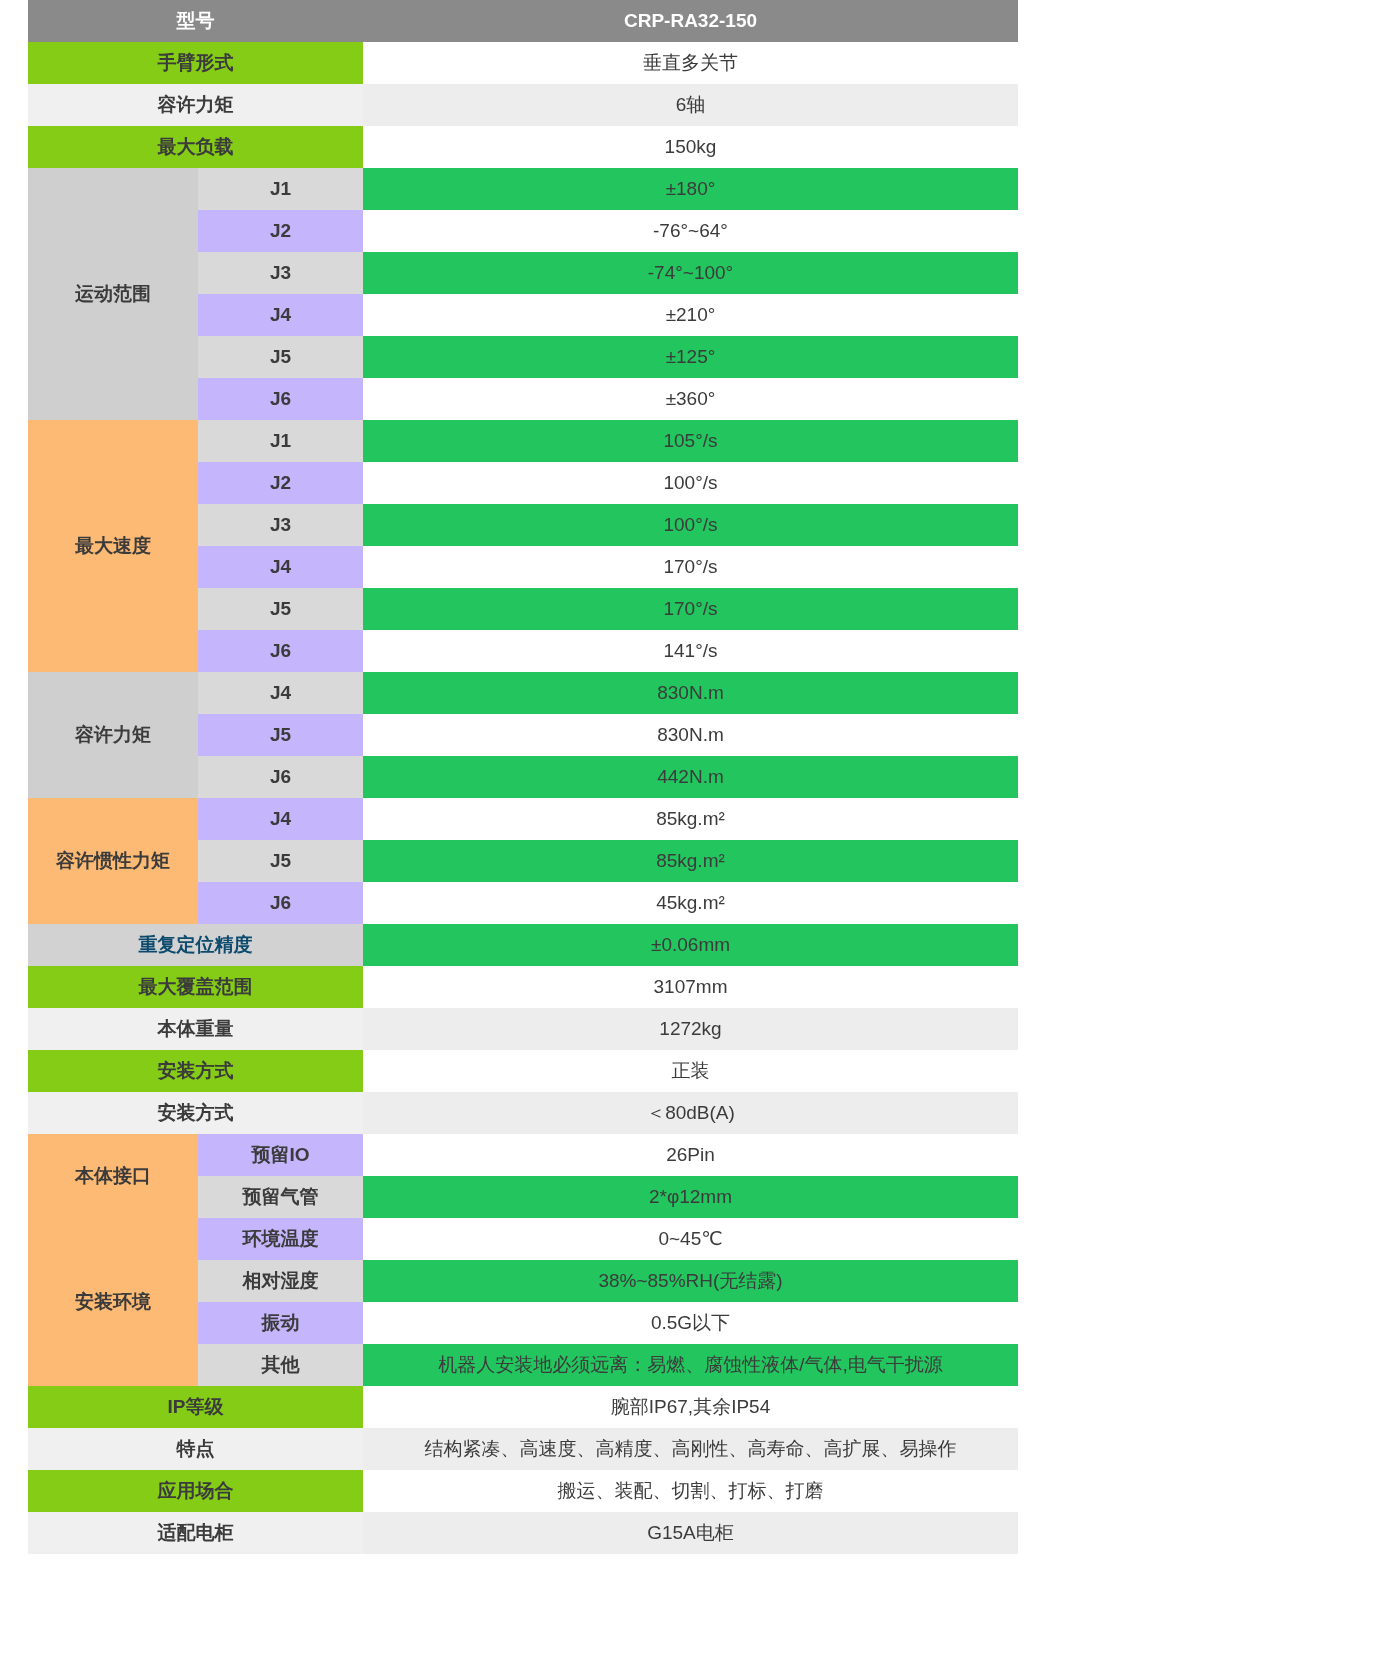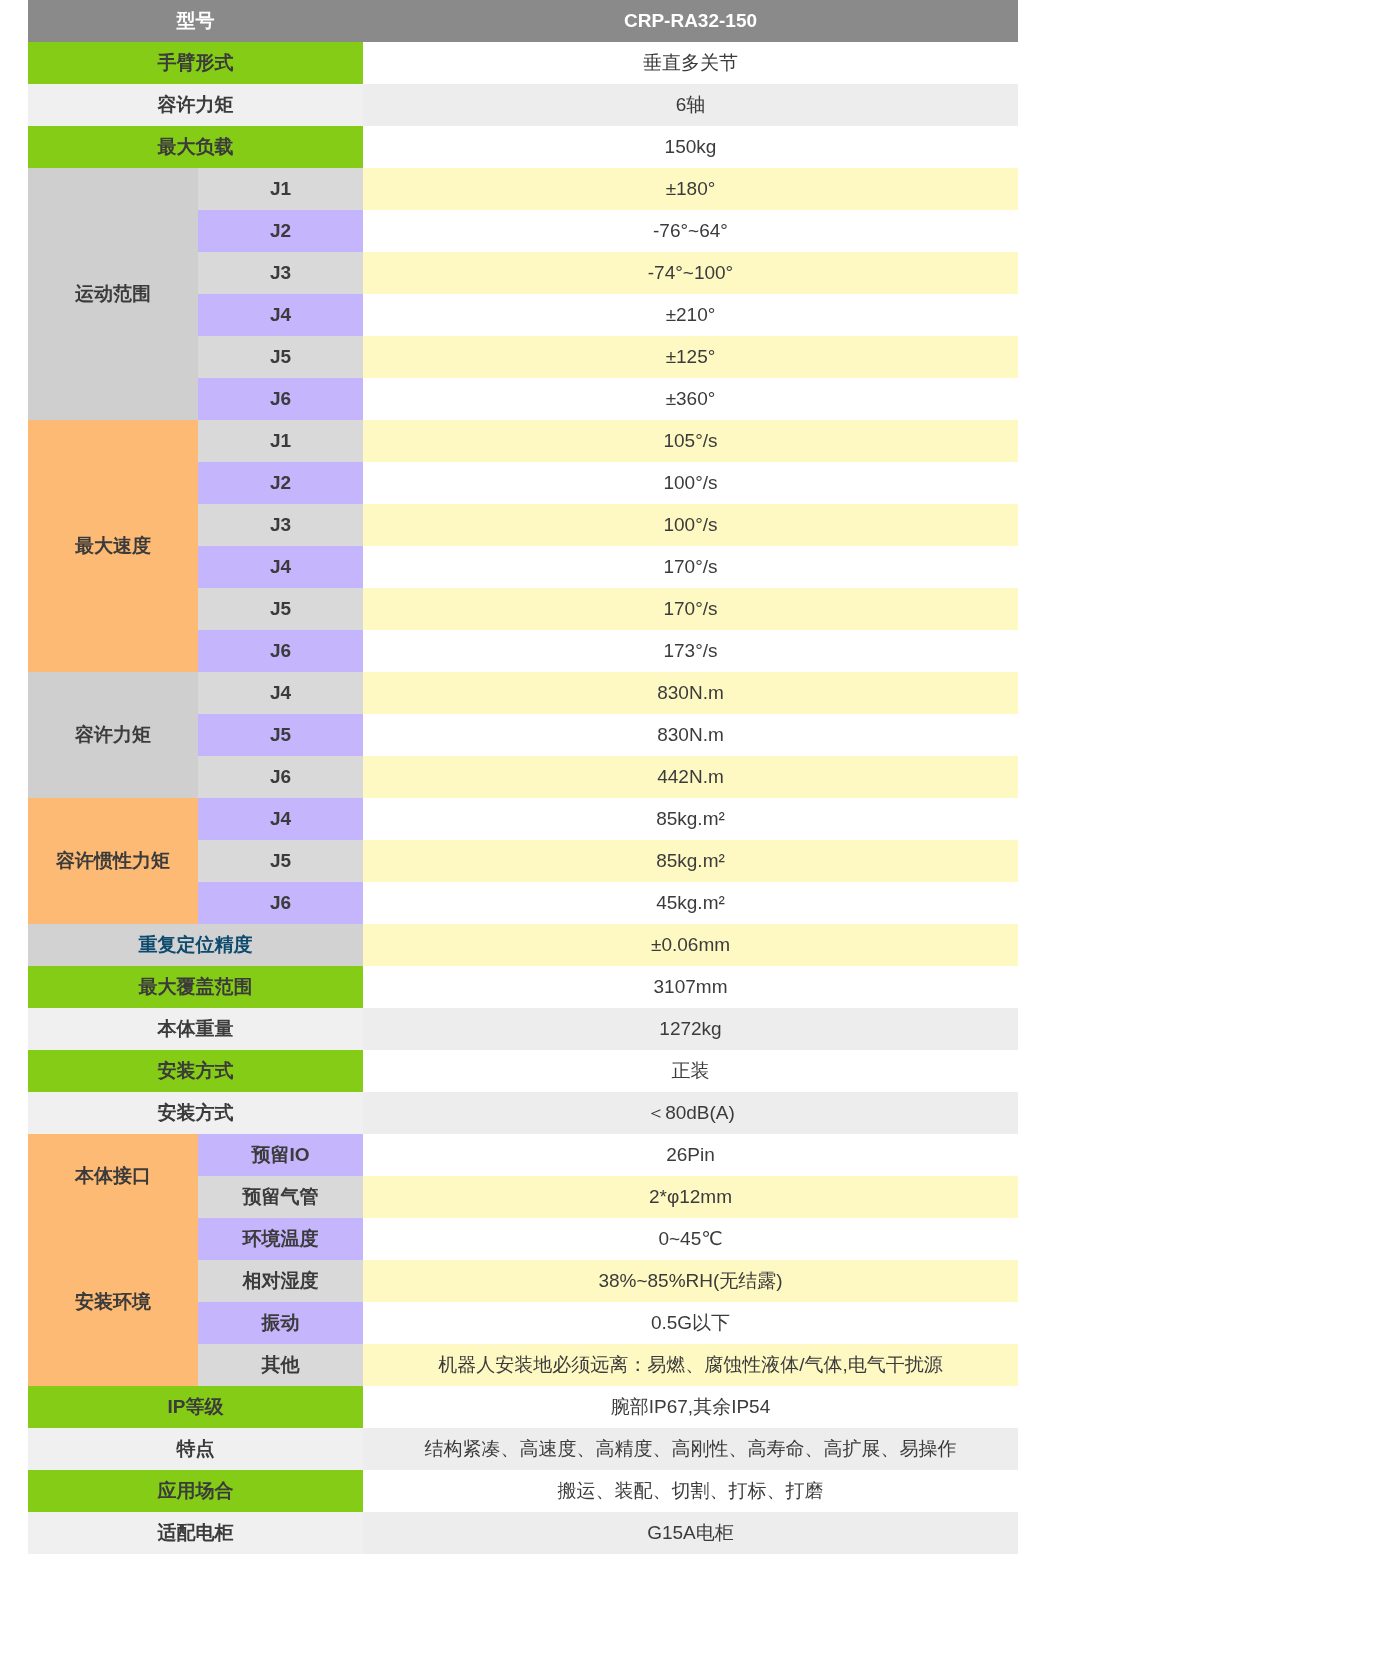--- a/index.html
+++ b/index.html
@@ -53,21 +53,21 @@
 
   
   .group-grey  { background: #cfcfcf; color: #3b3b3b; font-weight: bold; font-size: 20px; }
   .group-light { background: #fdba74; color: #3b3b3b; font-weight: bold; font-size: 20px; }
 
   
   .sub-grey  { background: #d9d9d9; color: #3b3b3b; font-weight: bold; }
   .sub-white { background: #c4b5fd; color: #3b3b3b; font-weight: bold; }
 
   
-  .val-grey  { background: #fef9c3; color: #3b3b3b; }
+  .val-grey  { background: #22c55e; color: #3b3b3b; }
   .val-white { background: #ffffff; color: #3b3b3b; }
   .val-light { background: #ededed; color: #3b3b3b; }
   .val-small { font-size: 18px; }
 </style>
 </head>
 <body>
 
 <table id="spec-table">
   <colgroup>
     <col class="c-group">
@@ -154,21 +154,21 @@
       <td class="val-white">170°/s</td>
       <td class="pad"></td>
     </tr>
     <tr>
       <td class="sub-grey">J5</td>
       <td class="val-grey">170°/s</td>
       <td class="pad"></td>
     </tr>
     <tr>
       <td class="sub-white">J6</td>
-      <td class="val-white">173°/s</td>
+      <td class="val-white">141°/s</td>
       <td class="pad"></td>
     </tr>
 
     <tr>
       <td class="group-grey" rowspan="3">容许力矩</td>
       <td class="sub-grey">J4</td>
       <td class="val-grey">830N.m</td>
       <td class="pad"></td>
     </tr>
     <tr>

